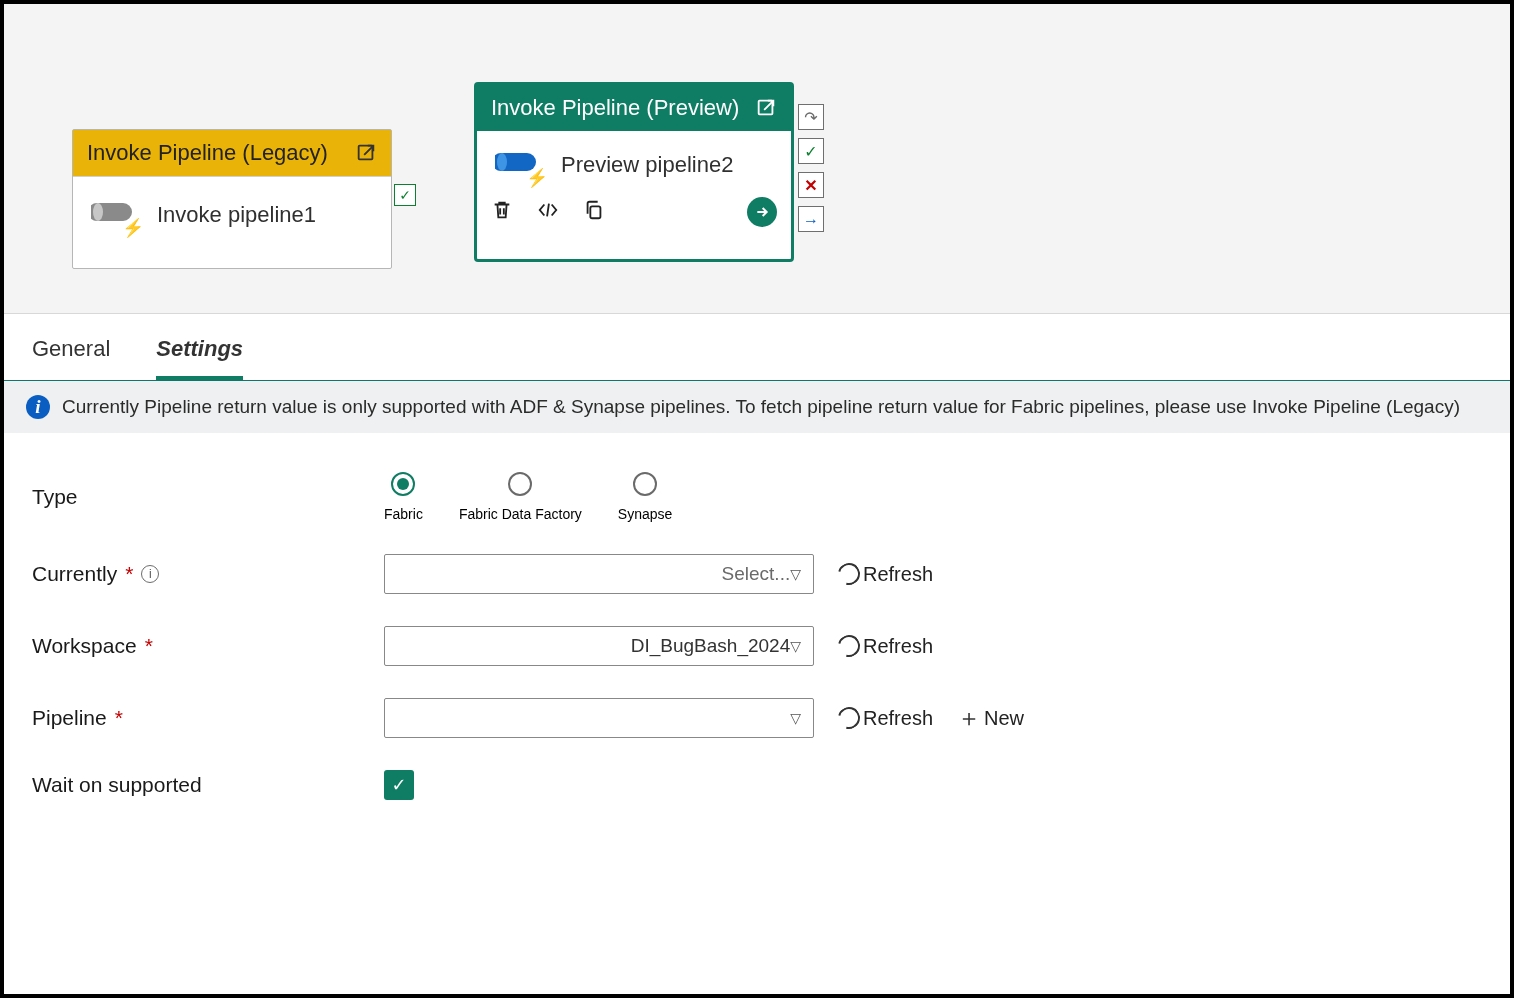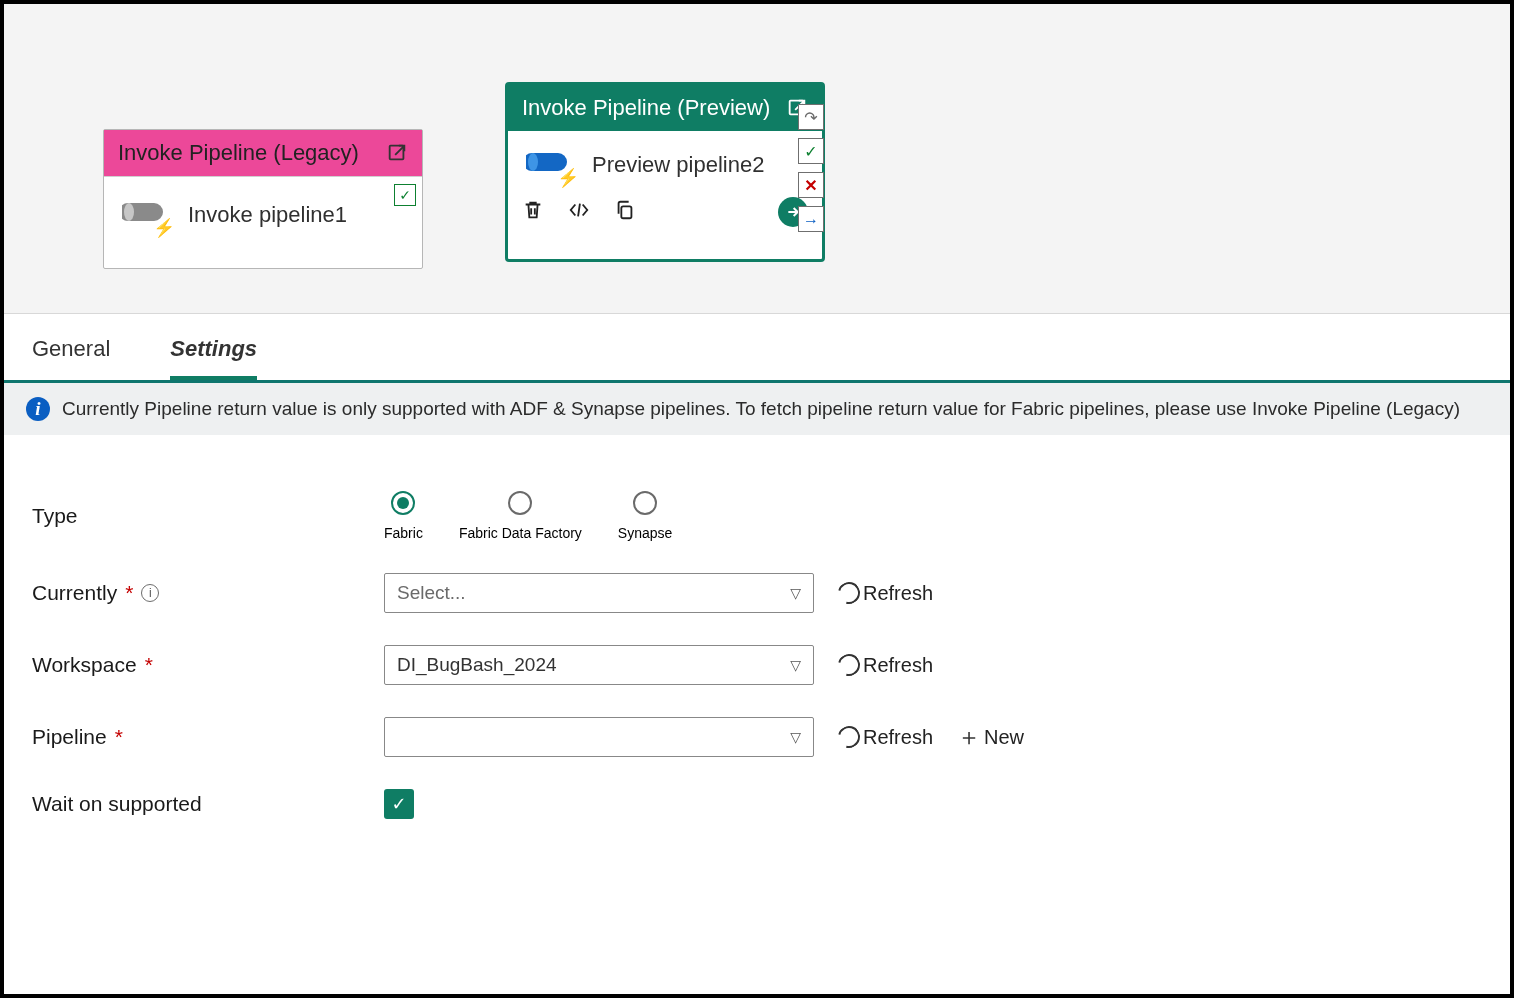--- a/index.html
+++ b/index.html
@@ -17,28 +17,27 @@
     width: 100%;
     position: relative;
     border-bottom: 1px solid #d8d8d8;
   }
   
   .activity-card {
     position: absolute;
     background: #fff;
     border: 1px solid #bbb;
     border-radius: 2px;
-    margin-left: 31px;
   }
   .activity-card.legacy {
     left: 68px; top: 125px; width: 320px; height: 140px;
     border: 1px solid #b6b6b6;
   }
   .activity-card.legacy .card-header {
-    background: #ec4899;
+    background: #eab308;
     padding: 10px 14px;
     display: flex; align-items: center; justify-content: space-between;
     font-size: 22px; color: #222;
     border-bottom: 1px solid #d0d0d0;
   }
   .activity-card.legacy .card-body {
     display: flex; align-items: center; gap: 18px;
     padding: 18px 18px;
     font-size: 22px; color: #303030;
   }
@@ -92,43 +91,43 @@
   
   .pipe-icon.gray svg path.body { fill: #8a8a8a; }
   .pipe-icon.blue svg path.body { fill: #1367c4; }
   .pipe-icon { position: relative; display:inline-block; }
   .bolt {
     position:absolute; bottom:-4px; right:-6px;
     font-size: 18px; color:#f5b400;
   }
   
   .tabs {
-    display: flex; gap: 60px;
+    display: flex; gap: 46px;
     padding: 22px 28px 0 28px;
-    border-bottom: 3px solid #0f766e;
+    border-bottom: 1px solid #0f766e;
     font-size: 22px;
   }
   .tab { padding-bottom: 14px; color: #333; cursor: pointer; }
   .tab.active { font-weight: 600; border-bottom: 4px solid #0f7d64; font-style: italic; }
   
   .info-bar {
     background: #eef0f1;
     display: flex; align-items: center; gap: 12px;
     padding: 14px 22px;
     font-size: 19px; color: #2b2b2b;
   }
   .info-circle {
     width: 24px; height: 24px; border-radius: 50%; background: #0a5ec2; color:#fff;
     display:flex; align-items:center; justify-content:center;
     font-family: Georgia, serif; font-style: italic; font-weight: bold;
     flex-shrink: 0;
   }
   
   .form {
-    padding: 40px 28px;
+    padding: 23px 28px;
   }
   .row {
     display: flex; align-items: center;
     padding: 16px 0;
   }
   .row .label {
     width: 352px; font-size: 21px; color: #1a1a1a;
     display:flex; align-items:center; gap:8px;
   }
   .req { color: #c40000; }
@@ -144,21 +143,21 @@
   .radio-outer {
     width:24px; height:24px; border:2px solid #0f7d64; border-radius:50%;
     display:flex; align-items:center; justify-content:center;
   }
   .radio.unchecked .radio-outer { border-color:#6a6a6a; }
   .radio-inner {
     width:12px; height:12px; border-radius:50%; background:#0f7d64;
   }
   .select-box {
     width: 430px; height: 40px; border:1px solid #888; border-radius:2px;
-    display:flex; align-items:center; justify-content:space-between;
+    display:flex; align-items:center; justify-content:flex-end;
     padding: 0 12px; font-size:19px; color:#333; background:#fff;
     cursor:pointer;
   }
   .select-box .placeholder { color: #6a6a6a; }
   .chev { font-size: 14px; color:#555; }
   .action-link {
     display:flex; align-items:center; gap:3px; margin-left: 24px;
     font-size:20px; color:#222; cursor:pointer;
   }
   .refresh-ico {

